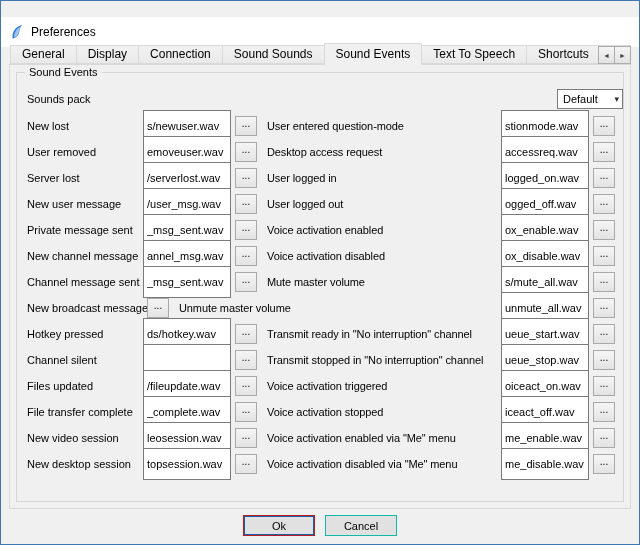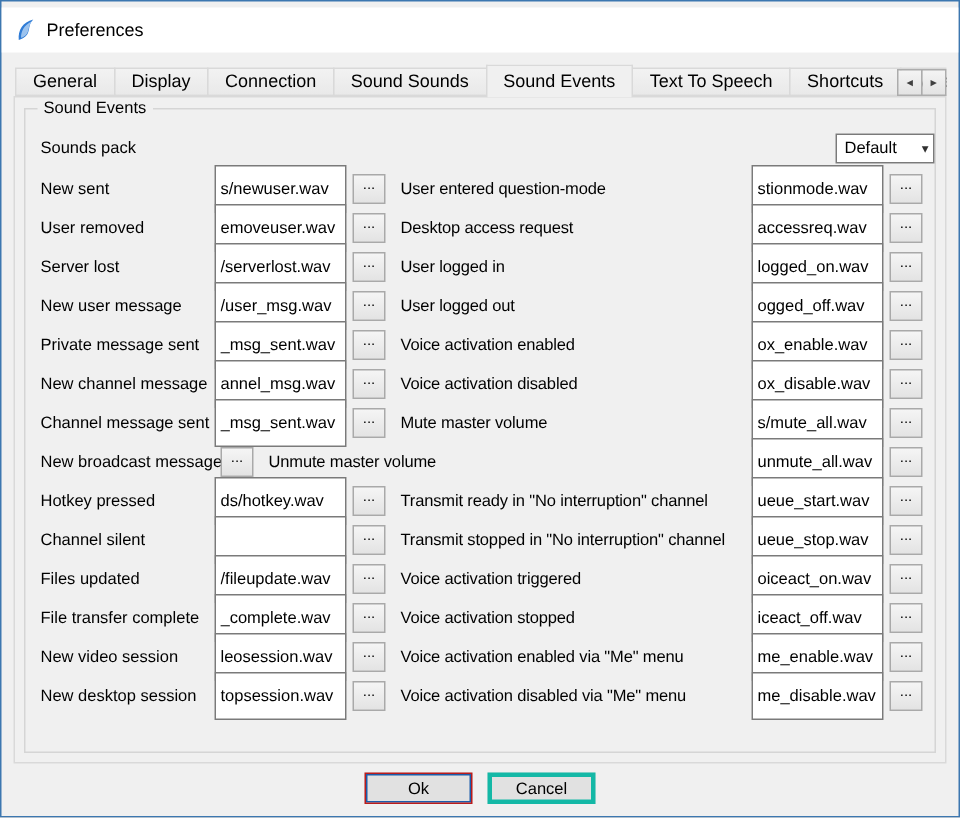--- a/index.html
+++ b/index.html
@@ -7,21 +7,21 @@
   body { font-family:"Liberation Sans", sans-serif; }
 
   .window {
     position:relative; width:640px; height:545px;
     background:#f0f0f0; border:1px solid #3c77b0; overflow:hidden;
     font-size:11px; color:#000;
   }
 
   
   .titlebar {
-    position:absolute; top:4px; left:0; right:0; height:30px;
+    position:absolute; top:16px; left:0; right:0; height:30px;
     background:#ffffff; display:flex; align-items:center; gap:6px;
     padding-left:8px; font-size:12px;
   }
   .app-icon { width:16px; height:16px; display:inline-block; }
 
   
   .tabbar { position:absolute; top:42px; left:9px; right:8px; height:22px; }
   .tabs { display:flex; align-items:center; height:22px; overflow:hidden; white-space:nowrap; }
   .tab {
     height:19px; line-height:17px; padding:0 11px; font-size:12px;
@@ -80,21 +80,21 @@
     font-family:inherit; font-size:10px; line-height:10px; padding:0 0 4px 0;
   }
 
   
   .footer {
     position:absolute; left:0; right:0; bottom:0; height:37px;
     display:flex; justify-content:center; align-items:center; gap:10px;
   }
   .btn {
     min-width:72px; height:21px; font-family:inherit; font-size:11px;
-    background:#e1e1e1; border:3px solid #14b8a6; padding:0 12px;
+    background:#e1e1e1; border:1px solid #14b8a6; padding:0 12px;
   }
   .btn.default {
     border:1px solid #b91c1c; box-shadow: inset 0 0 0 1px #1a5dab;
   }
 </style>
 </head>
 <body>
 
 <div class="window">
 
@@ -132,21 +132,21 @@
       <div class="sounds-pack-row">
         <span>Sounds pack</span>
         <div class="select">
           <span>Default</span>
           <span class="select-arrow">▾</span>
         </div>
       </div>
 
       <div class="rows" id="rows">
   <div class="row">
-    <span class="lbl left-lbl">New sent</span>
+    <span class="lbl left-lbl">New lost</span>
     <input type="text" class="input left-input" value="s/newuser.wav" style="">
     <button class="browse">...</button>
     <span class="spacer"></span>
     <span class="lbl right-lbl">User entered question-mode</span>
     <input type="text" class="input right-input" value="stionmode.wav" style="">
     <button class="browse">...</button>
   </div>
 
   <div class="row">
     <span class="lbl left-lbl">User removed</span>

